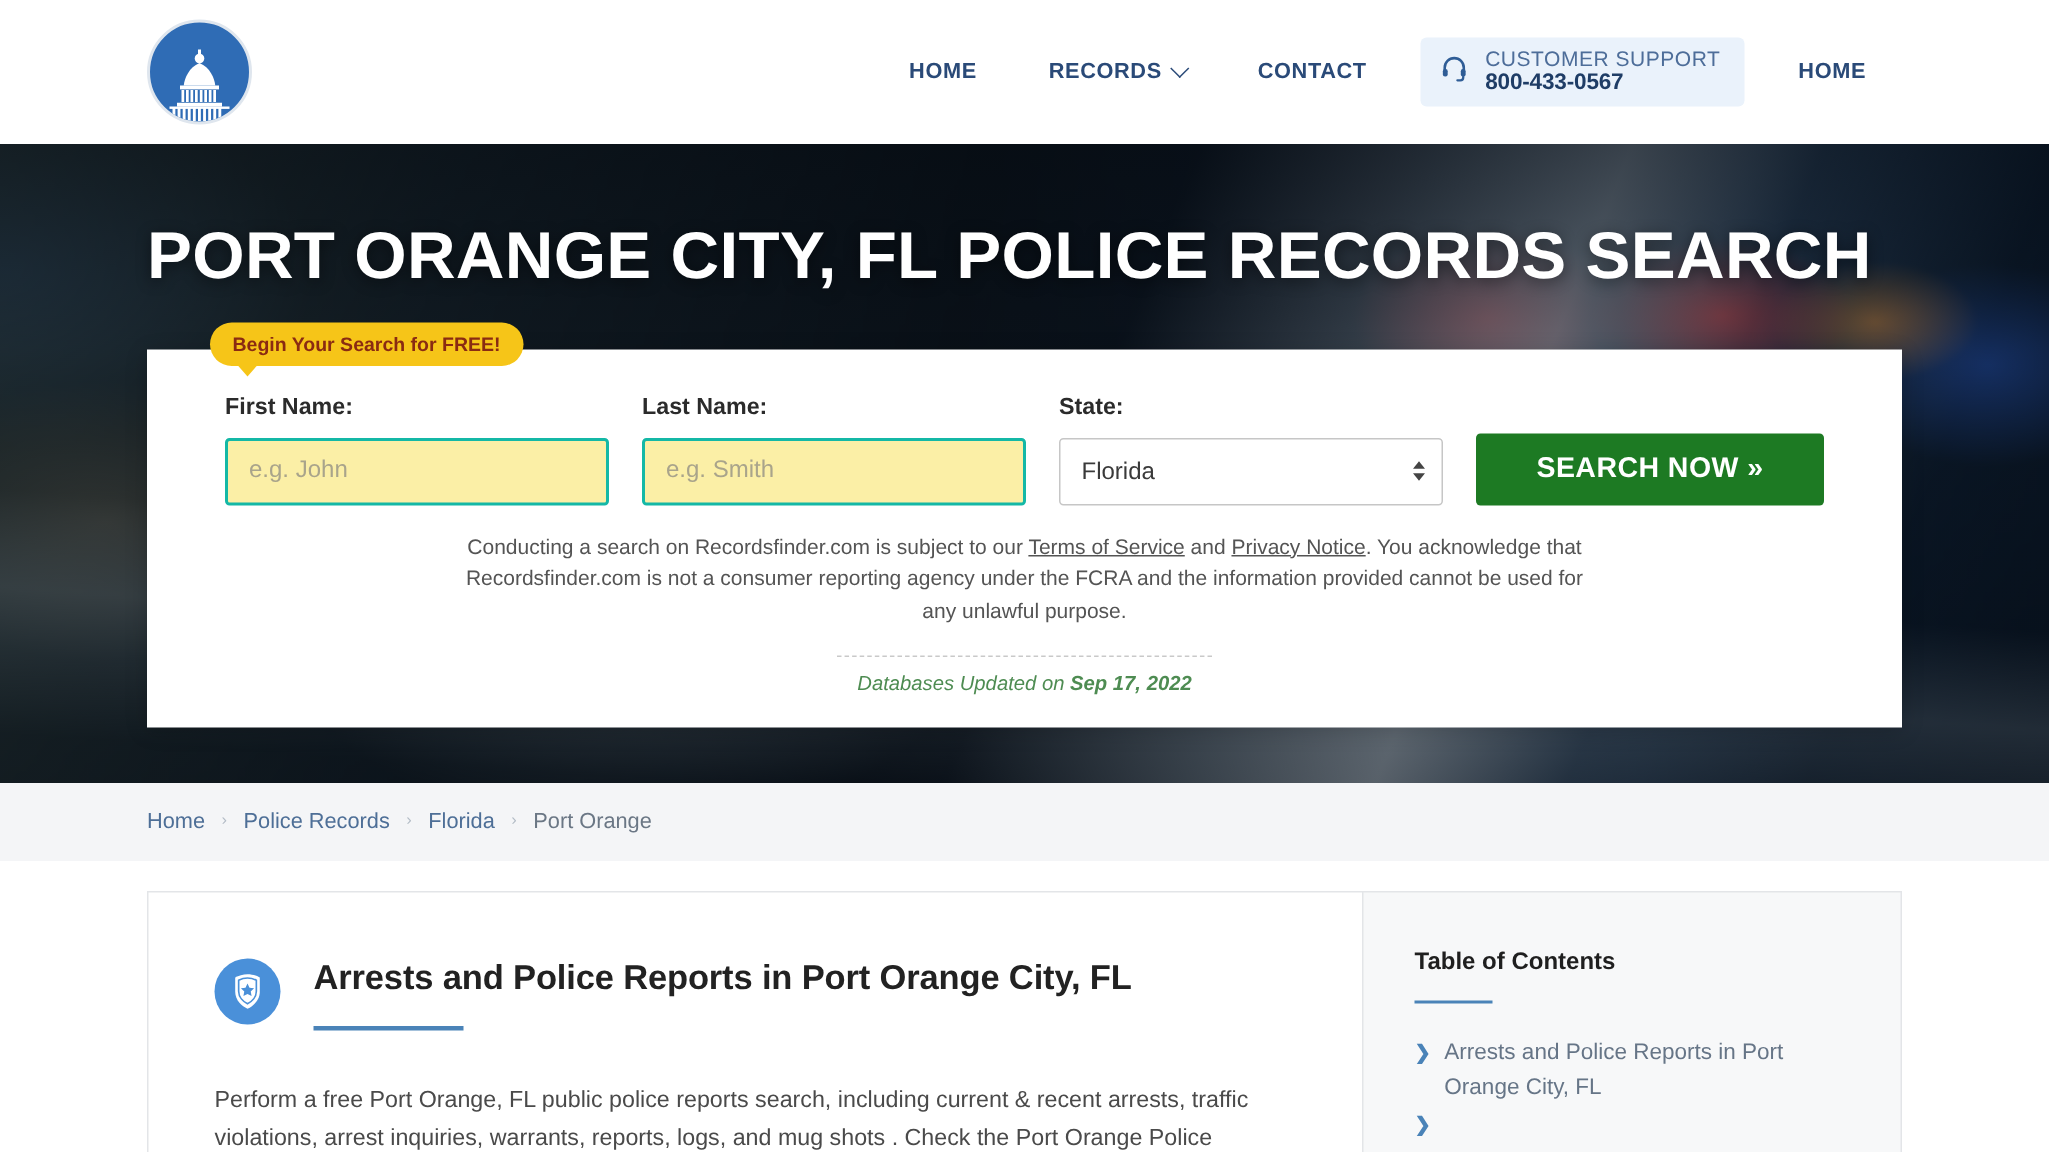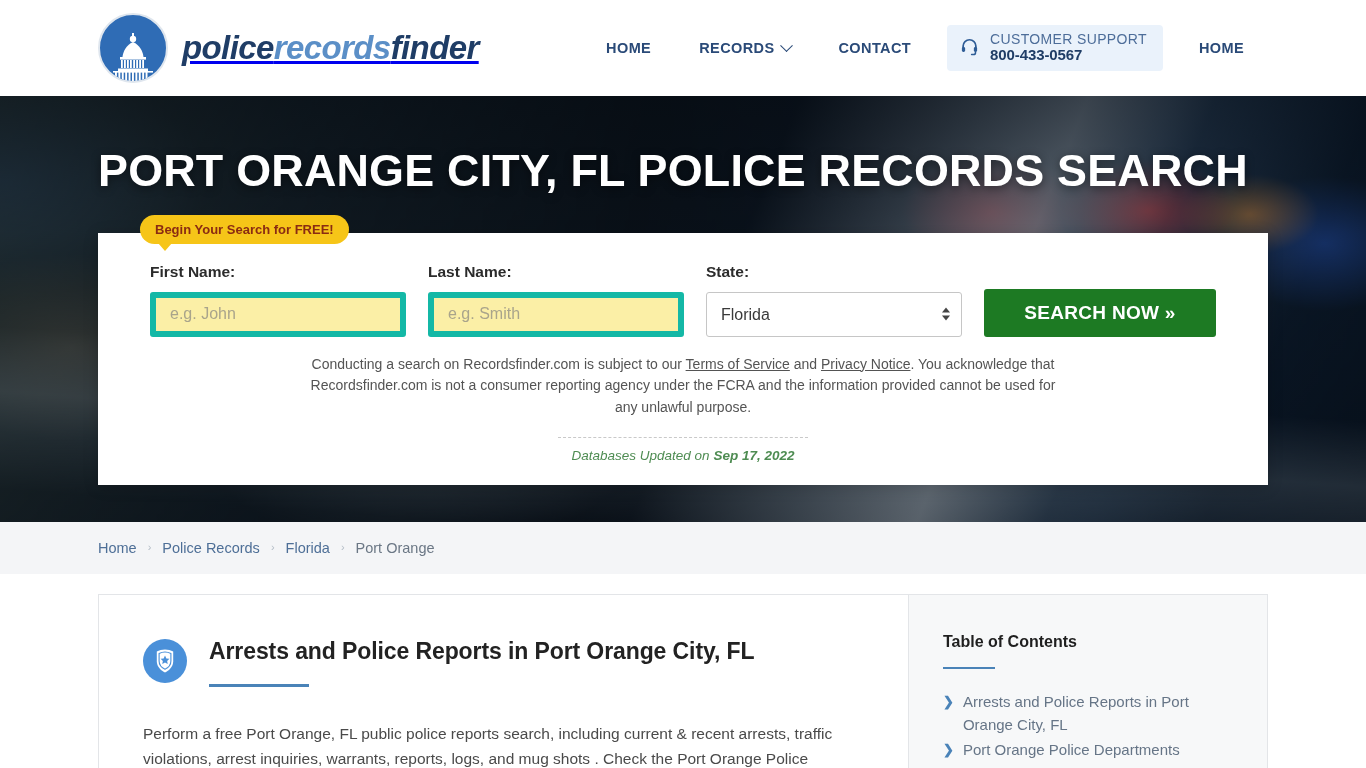--- a/index.html
+++ b/index.html
@@ -187,21 +187,21 @@
   .field-state { width: 278px; }
   .field-label {
     font-size: 15.5px;
     font-weight: 700;
     color: #2b2b2b;
     margin-bottom: 11px;
   }
   .text-input {
     height: 45px;
     background: #fbefa6;
-    border: 6px solid #14b8a6;
+    border: 2px solid #14b8a6;
     border-radius: 3px;
     padding: 0 14px;
     font-size: 16px;
     color: #444;
     font-family: "Liberation Sans", sans-serif;
     outline: none;
     width: 100%;
   }
   .text-input::placeholder { color: #a9a48b; }
   .select-wrap { position: relative; width: 100%; }
@@ -417,23 +417,20 @@
           <rect x="22.6" y="41" width="1.9" height="9"></rect>
             <rect x="26" y="41" width="1.9" height="9"></rect>
           <rect x="29.4" y="41" width="1.9" height="9"></rect>
             <rect x="32.8" y="41" width="1.9" height="9"></rect>
           <rect x="36.2" y="41" width="1.9" height="9"></rect>
             <rect x="39.6" y="41" width="1.9" height="9"></rect>
           <rect x="7" y="40" width="40" height="1.6"></rect>
         </g>
       </svg>
     </span>
-    <span class="brand-word">
-      <span class="w-police">police</span><span class="w-records">records</span><span class="w-finder">finder</span>
-    </span>
   </a>
 
   <nav class="main-nav">
     <a class="nav-link" href="#">
       <span>HOME</span>
     </a>
     <a class="nav-link" href="#">
       <span>RECORDS</span>
       <span class="chev-down"></span>
     </a>
@@ -543,20 +540,19 @@
     <aside class="toc-card">
       <h3 class="toc-title">Table of Contents</h3>
       <div class="toc-rule"></div>
       <ul class="toc-list">
         <li class="toc-item">
           <span class="toc-arrow">❯</span>
           <a class="toc-link" href="#">Arrests and Police Reports in Port Orange City, FL</a>
         </li>
         <li class="toc-item">
           <span class="toc-arrow">❯</span>
-          <a class="toc-link" href="#">Port Orange Police Departments</a>
         </li>
 
       </ul>
     </aside>
 
   </div>
 </main>
 
 </body></html>

